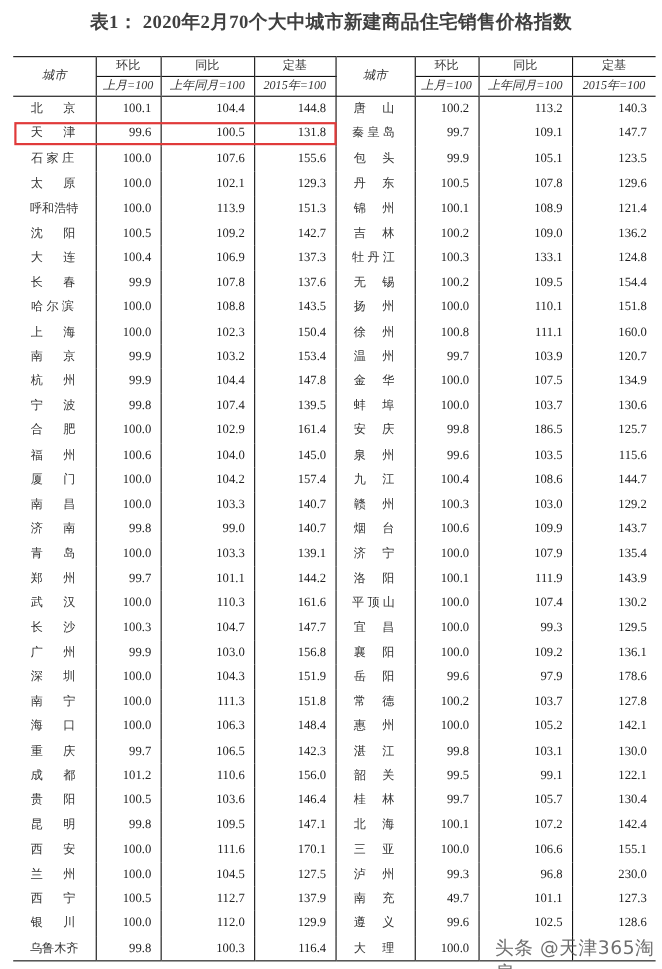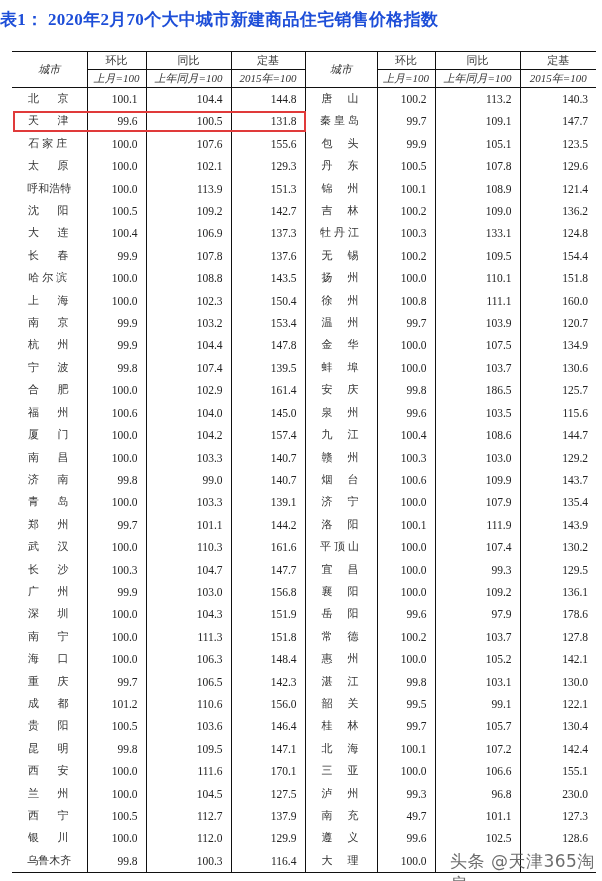--- a/index.html
+++ b/index.html
@@ -1,19 +1,19 @@
 <!DOCTYPE html>
 <html><head>
 <meta charset="utf-8">
 <style>
   html, body { margin:0; padding:0; background:#ffffff; }
   body { width:602px; height:881px; position:relative; overflow:hidden;
          font-family: "Liberation Serif", "DejaVu Serif", serif; color:#222; }
-  .title { position:absolute; top:8px; left:0; width:602px; text-align:left;
-           font-size:17px; font-weight:bold; letter-spacing:0.3px; color:#1d4ed8; }
+  .title { position:absolute; top:8px; left:0; width:602px; text-align:center;
+           font-size:17px; font-weight:bold; letter-spacing:0.3px; color:#404040; }
   .tbl { position:absolute; top:51px; left:12px; border-collapse:collapse;
          table-layout:fixed; font-size:11.5px; }
   .tbl td, .tbl th { padding:0; height:22.4px; line-height:22.4px; font-weight:normal; }
   .tbl thead th { height:17px; line-height:17px; font-size:11px; color:#333; text-align:center; }
   .tbl thead tr.h1 th { border-top:1.3px solid #111; }
   .tbl thead tr.h2 th { border-bottom:1.3px solid #111; border-top:1px solid #111;font-style:italic; }
   .tbl thead th.city { border-bottom:1.3px solid #111;font-style:italic; }
   .tbl tbody tr:last-child td { border-bottom:1.3px solid #111; }
   .vb { border-left:1px solid #111; }
   .num { text-align:right; padding-right:8px !important; box-sizing:border-box; }

